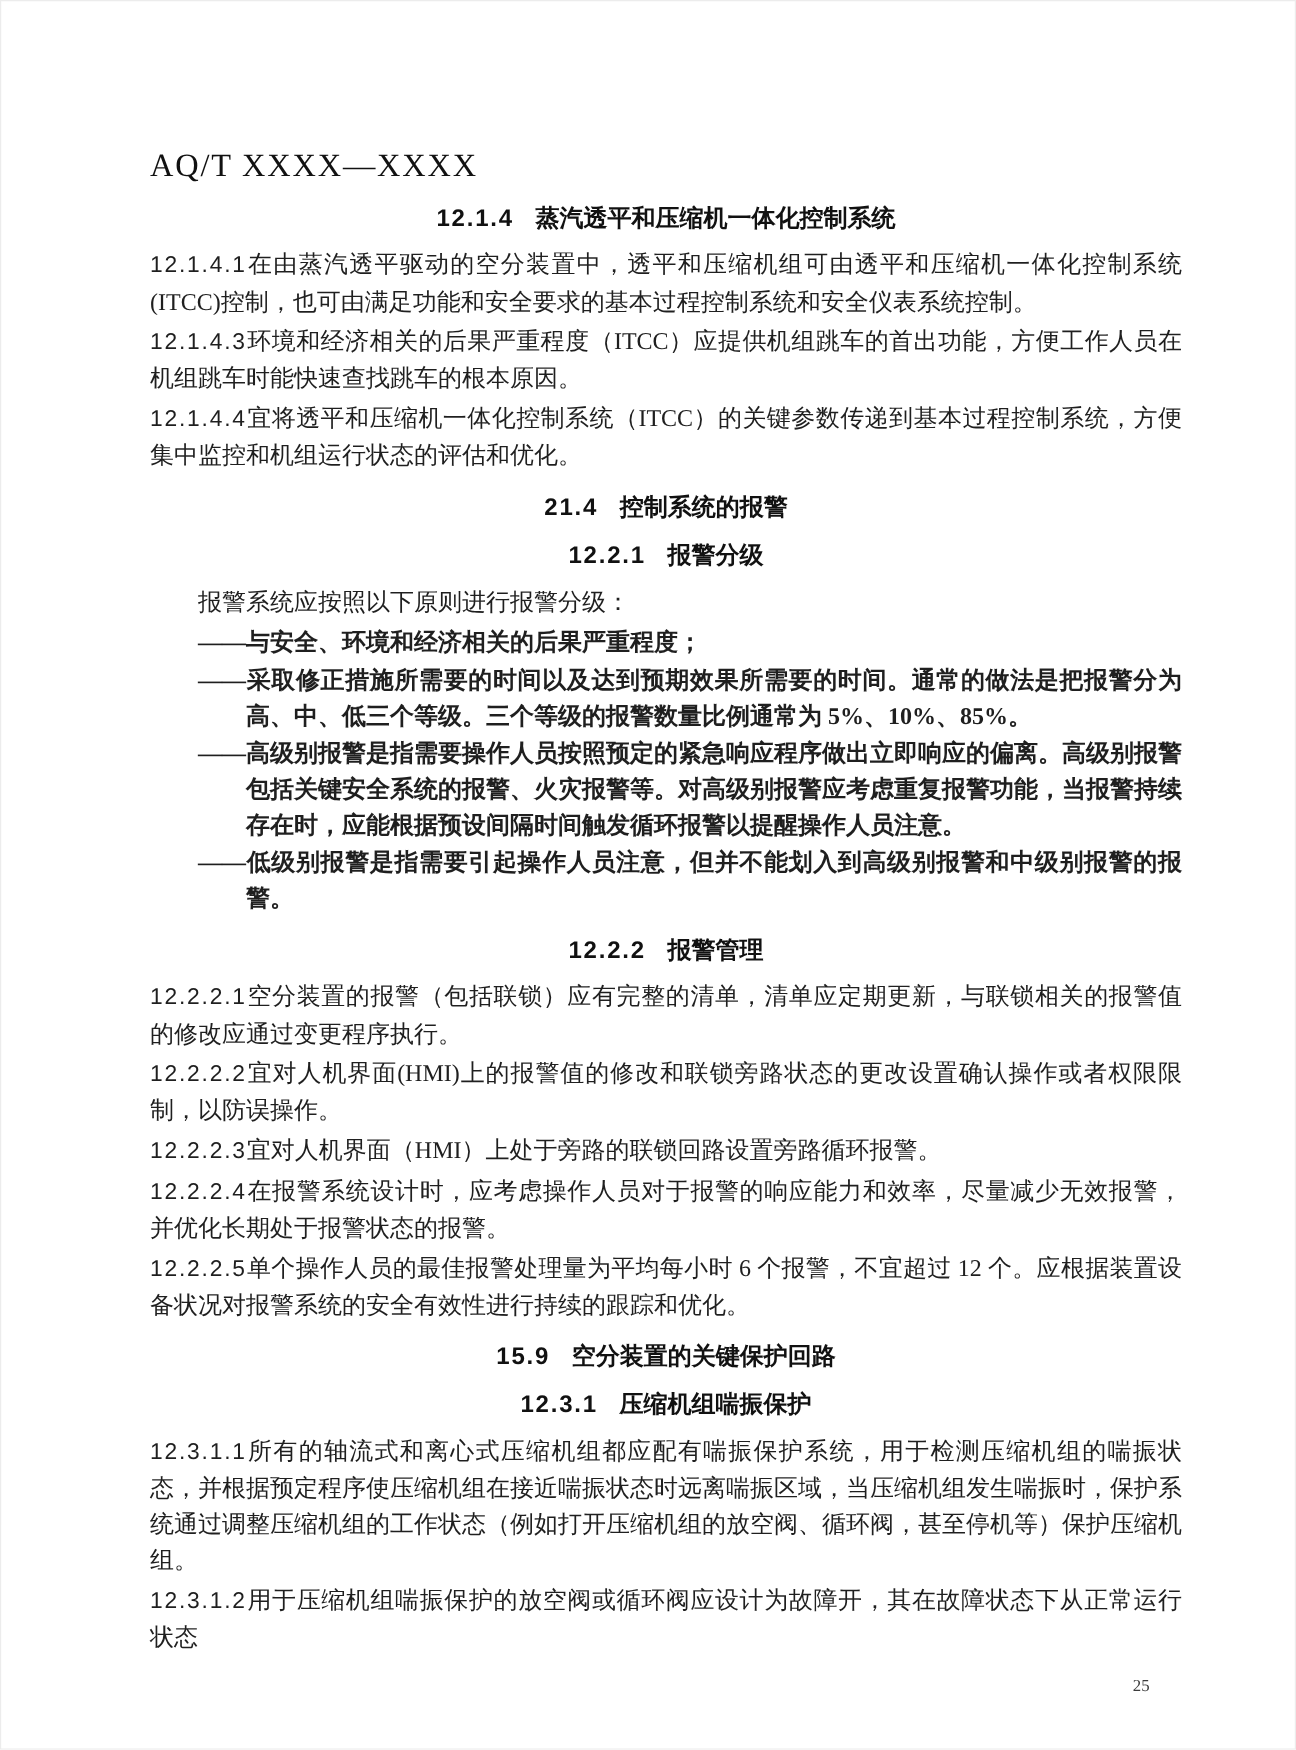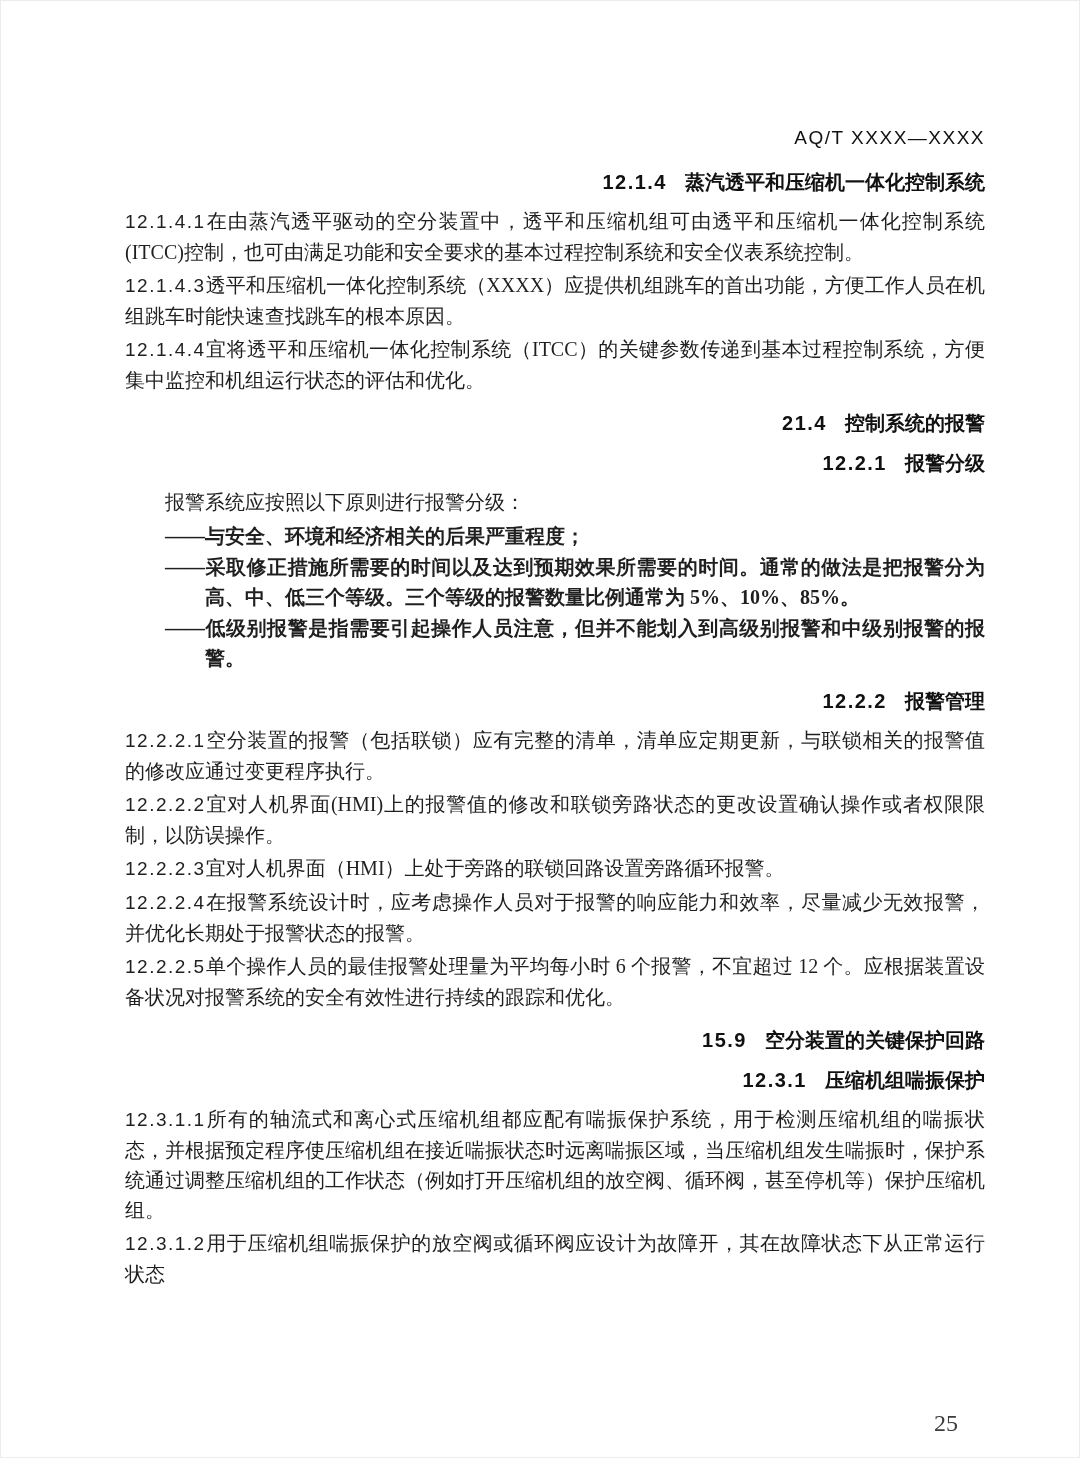--- a/index.html
+++ b/index.html
@@ -15,36 +15,35 @@
     font-family: "Liberation Serif", "DejaVu Serif", serif;
   }
   .content {
     position: absolute;
     left: 125px;
     right: 95px;
     top: 0;
   }
   .doc-header {
     padding-top: 126px;
-    text-align: right;
-    font-family: Liberation Sans, sans-serif;
-    font-size: 19px;
+    font-family: Liberation Serif, serif;
+    font-size: 27px;
     line-height: 24px;
     letter-spacing: 1.5px;
     color: #111111;
     margin-bottom: 20px;
   }
   .heading {
     font-family: "Liberation Sans", "DejaVu Sans", sans-serif;
     font-weight: 700;
     font-size: 20px;
     line-height: 24px;
     color: #111111;
     margin: 16px 0 12px 0;
-    text-align: right;
+    text-align: center;
   }
   .heading .num {
     font-weight: 700;
     letter-spacing: 1.5px;
     margin-right: 18px;
   }
   .clause {
     font-size: 20px;
     line-height: 30px;
     text-align: justify;
@@ -69,45 +68,44 @@
     margin: 1px 0 1px 40px;
     padding-left: 40px;
     text-indent: -40px;
     font-weight: bold;
   }
   .dash-item .dash-mark { letter-spacing: 0; }
   .page-footer {
     position: absolute;
     top: 1398px;
     right: 122px;
-    font-size: 24px;
+    font-size: 14px;
     color: #3c3c3c;
     font-family: "Liberation Serif", "DejaVu Serif", serif;
-    margin-top: 12px;
   }
 </style>
 </head>
 <body>
 
 <div class="page">
   <div class="content">
 
     <div class="doc-header">AQ/T XXXX—XXXX</div>
 
     <div class="heading">
       <span class="num">12.1.4</span><span>蒸汽透平和压缩机一体化控制系统</span>
     </div>
 
     <p class="clause">
       <span class="num">12.1.4.1</span><span>在由蒸汽透平驱动的空分装置中，透平和压缩机组可由透平和压缩机一体化控制系统(ITCC)控制，也可由满足功能和安全要求的基本过程控制系统和安全仪表系统控制。</span>
     </p>
 
 
     <p class="clause">
-      <span class="num">12.1.4.3</span><span>透平和压缩机一体化控制系统（XXXX）应提供机组跳车的首出功能，方便工作人员在机组跳车时能快速查找跳车的根本原因。</span>
+      <span class="num">12.1.4.3</span><span>环境和经济相关的后果严重程度（ITCC）应提供机组跳车的首出功能，方便工作人员在机组跳车时能快速查找跳车的根本原因。</span>
     </p>
 
     <p class="clause">
       <span class="num">12.1.4.4</span><span>宜将透平和压缩机一体化控制系统（ITCC）的关键参数传递到基本过程控制系统，方便集中监控和机组运行状态的评估和优化。</span>
     </p>
 
     <div class="heading">
       <span class="num">21.4</span><span>控制系统的报警</span>
     </div>
 
@@ -118,20 +116,23 @@
     <p class="intro">报警系统应按照以下原则进行报警分级：</p>
 
     <p class="dash-item">
       <span class="dash-mark">——</span><span>与安全、环境和经济相关的后果严重程度；</span>
     </p>
 
     <p class="dash-item">
       <span class="dash-mark">——</span><span>采取修正措施所需要的时间以及达到预期效果所需要的时间。通常的做法是把报警分为高、中、低三个等级。三个等级的报警数量比例通常为 5%、10%、85%。</span>
     </p>
 
+    <p class="dash-item">
+      <span class="dash-mark">——</span><span>高级别报警是指需要操作人员按照预定的紧急响应程序做出立即响应的偏离。高级别报警包括关键安全系统的报警、火灾报警等。对高级别报警应考虑重复报警功能，当报警持续存在时，应能根据预设间隔时间触发循环报警以提醒操作人员注意。</span>
+    </p>
 
 
     <p class="dash-item">
       <span class="dash-mark">——</span><span>低级别报警是指需要引起操作人员注意，但并不能划入到高级别报警和中级别报警的报警。</span>
     </p>
 
     <div class="heading">
       <span class="num">12.2.2</span><span>报警管理</span>
     </div>
 

